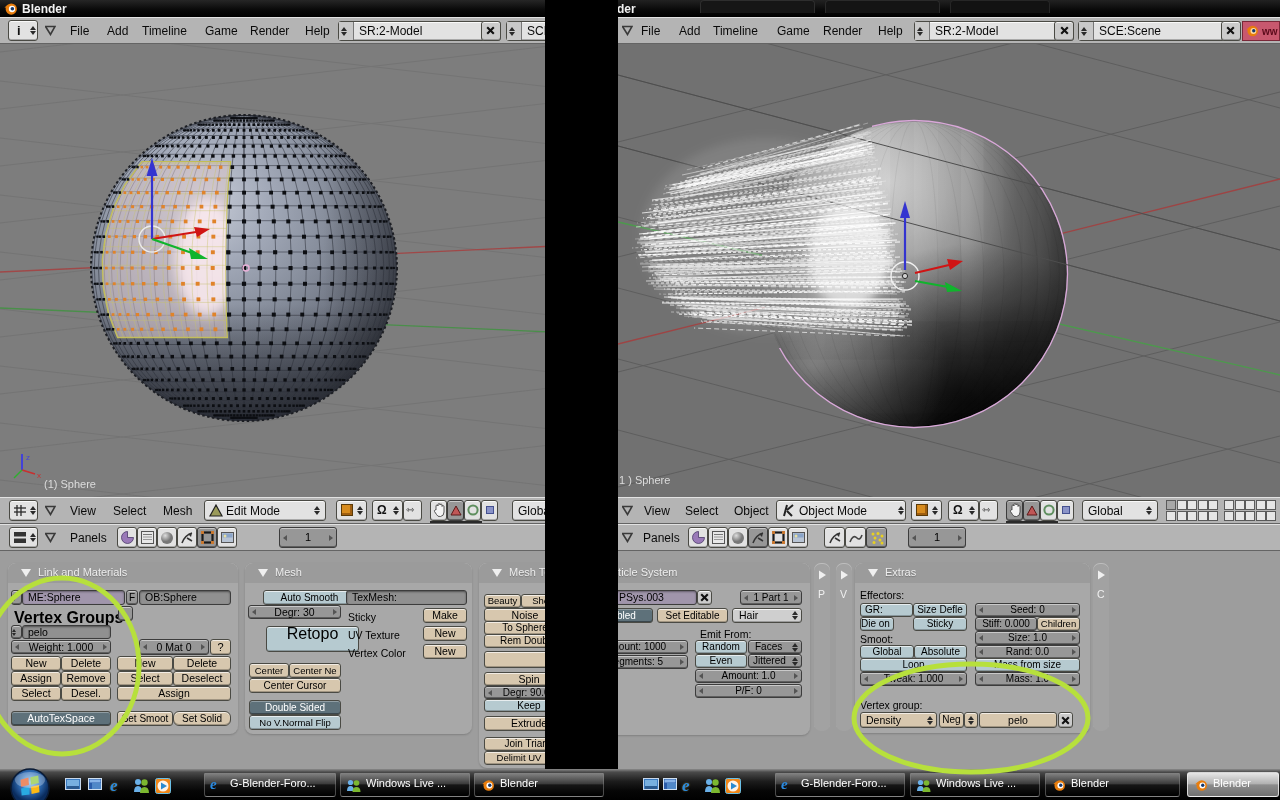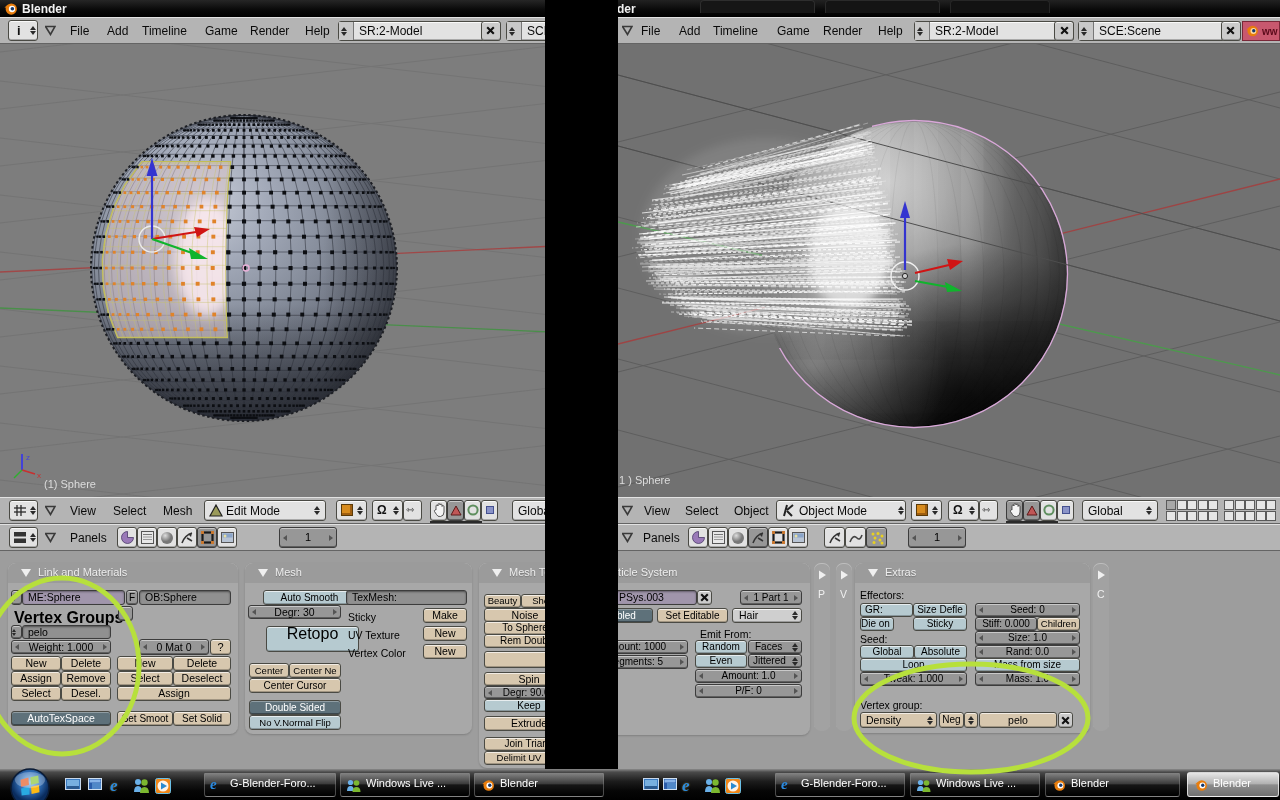--- a/index.html
+++ b/index.html
@@ -1168,21 +1168,21 @@
 <div class="b tan" style="left:61px;top:686px;width:50px;height:15px;font-size:10.5px;line-height:13px;">Desel.</div>
 <div class="b dark" style="left:11px;top:711px;width:100px;height:15px;font-size:10.5px;line-height:13px;">AutoTexSpace</div>
 <div class="b g" style="left:139px;top:639px;width:70px;height:16px;font-size:10.5px;line-height:14px;">0 Mat 0<span class="lar"></span><span class="rar"></span></div>
 <div class="b tan" style="left:210px;top:639px;width:21px;height:16px;font-size:11px;line-height:14px;">?</div>
 <div class="b tan" style="left:117px;top:656px;width:56px;height:15px;font-size:10.5px;line-height:13px;">New</div>
 <div class="b tan" style="left:173px;top:656px;width:58px;height:15px;font-size:10.5px;line-height:13px;">Delete</div>
 <div class="b tan" style="left:117px;top:671px;width:56px;height:15px;font-size:10.5px;line-height:13px;">Select</div>
 <div class="b tan" style="left:173px;top:671px;width:58px;height:15px;font-size:10.5px;line-height:13px;">Deselect</div>
 <div class="b tan" style="left:117px;top:686px;width:114px;height:15px;font-size:10.5px;line-height:13px;">Assign</div>
 <div class="b tan" style="left:117px;top:711px;width:56px;height:15px;font-size:10px;line-height:13px;">Set Smoot</div>
-<div class="b tan" style="left:173px;top:711px;width:58px;height:15px;font-size:10px;line-height:13px;">Set Solid</div>
+<div class="b tan" style="left:173px;top:711px;width:58px;height:15px;font-size:10px;line-height:13px;border-radius:6px;">Set Solid</div>
 <div class="panel" style="left:245px;top:563px;width:227px;height:171px"></div>
 <div class="ab" style="left:245px;top:563px;width:227px;height:20px;background:#9b9b9b;border-radius:8px 8px 0 0"></div>
 <svg class="ab" style="left:257px;top:568px" width="12" height="10">
     <path d="M1 1 L11 1 L6 9 Z" fill="#efefef"></path>
   </svg>
 <div class="ph" style="left:275px;top:566px">Mesh</div>
 <div class="b blue" style="left:263px;top:590px;width:93px;height:15px;font-size:10px;line-height:13px;">Auto Smooth</div>
 <div class="b g" style="left:248px;top:605px;width:93px;height:14px;font-size:10.5px;line-height:12px;">Degr: 30<span class="lar"></span><span class="rar"></span></div>
 <div class="b blue" style="left:248px;top:626px;width:93px;height:26px;font-size:16px;line-height:13px;margin-left:18px;">Retopo</div>
 <div class="b tan" style="left:249px;top:663px;width:40px;height:15px;font-size:9.5px;line-height:13px;">Center</div>
@@ -1843,21 +1843,21 @@
 <div class="ab" style="left:855px;top:563px;width:235px;height:20px;background:#9b9b9b;border-radius:8px 8px 0 0"></div>
 <svg class="ab" style="left:867px;top:568px" width="12" height="10">
     <path d="M1 1 L11 1 L6 9 Z" fill="#efefef"></path>
   </svg>
 <div class="ph" style="left:885px;top:566px">Extras</div>
 <div class="lbl" style="left:860px;top:589px;font-size:10.5px;color:#000;">Effectors:</div>
 <div class="b blue" style="left:860px;top:603px;width:53px;height:14px;font-size:10px;line-height:12px;text-align:left;padding-left:4px;">GR:</div>
 <div class="b blue" style="left:913px;top:603px;width:54px;height:14px;font-size:10px;line-height:12px;">Size Defle</div>
 <div class="b blue" style="left:860px;top:617px;width:34px;height:14px;font-size:10px;line-height:12px;">Die on hit</div>
 <div class="b blue" style="left:913px;top:617px;width:54px;height:14px;font-size:10px;line-height:12px;">Sticky</div>
-<div class="lbl" style="left:860px;top:633px;font-size:10.5px;color:#000;">Seed:</div>
+<div class="lbl" style="left:860px;top:633px;font-size:10.5px;color:#000;">Smoot:</div>
 <div class="b blue" style="left:860px;top:645px;width:54px;height:14px;font-size:10px;line-height:12px;">Global</div>
 <div class="b blue" style="left:914px;top:645px;width:53px;height:14px;font-size:10px;line-height:12px;">Absolute</div>
 <div class="b blue" style="left:860px;top:658px;width:107px;height:14px;font-size:10px;line-height:12px;">Loop</div>
 <div class="b g" style="left:860px;top:672px;width:107px;height:14px;font-size:10px;line-height:12px;">Tweak: 1.000<span class="lar"></span><span class="rar"></span></div>
 <div class="b g" style="left:975px;top:603px;width:105px;height:14px;font-size:10px;line-height:12px;">Seed: 0<span class="lar"></span><span class="rar"></span></div>
 <div class="b g" style="left:975px;top:617px;width:62px;height:14px;font-size:10px;line-height:12px;">Stiff: 0.000</div>
 <div class="b tan" style="left:1037px;top:617px;width:43px;height:14px;font-size:9.5px;line-height:12px;">Children</div>
 <div class="b g" style="left:975px;top:631px;width:105px;height:14px;font-size:10px;line-height:12px;">Size: 1.0<span class="lar"></span><span class="rar"></span></div>
 <div class="b g" style="left:975px;top:645px;width:105px;height:14px;font-size:10px;line-height:12px;">Rand: 0.0<span class="lar"></span><span class="rar"></span></div>
 <div class="b blue" style="left:975px;top:658px;width:105px;height:14px;font-size:10px;line-height:12px;">Mass from size</div>

